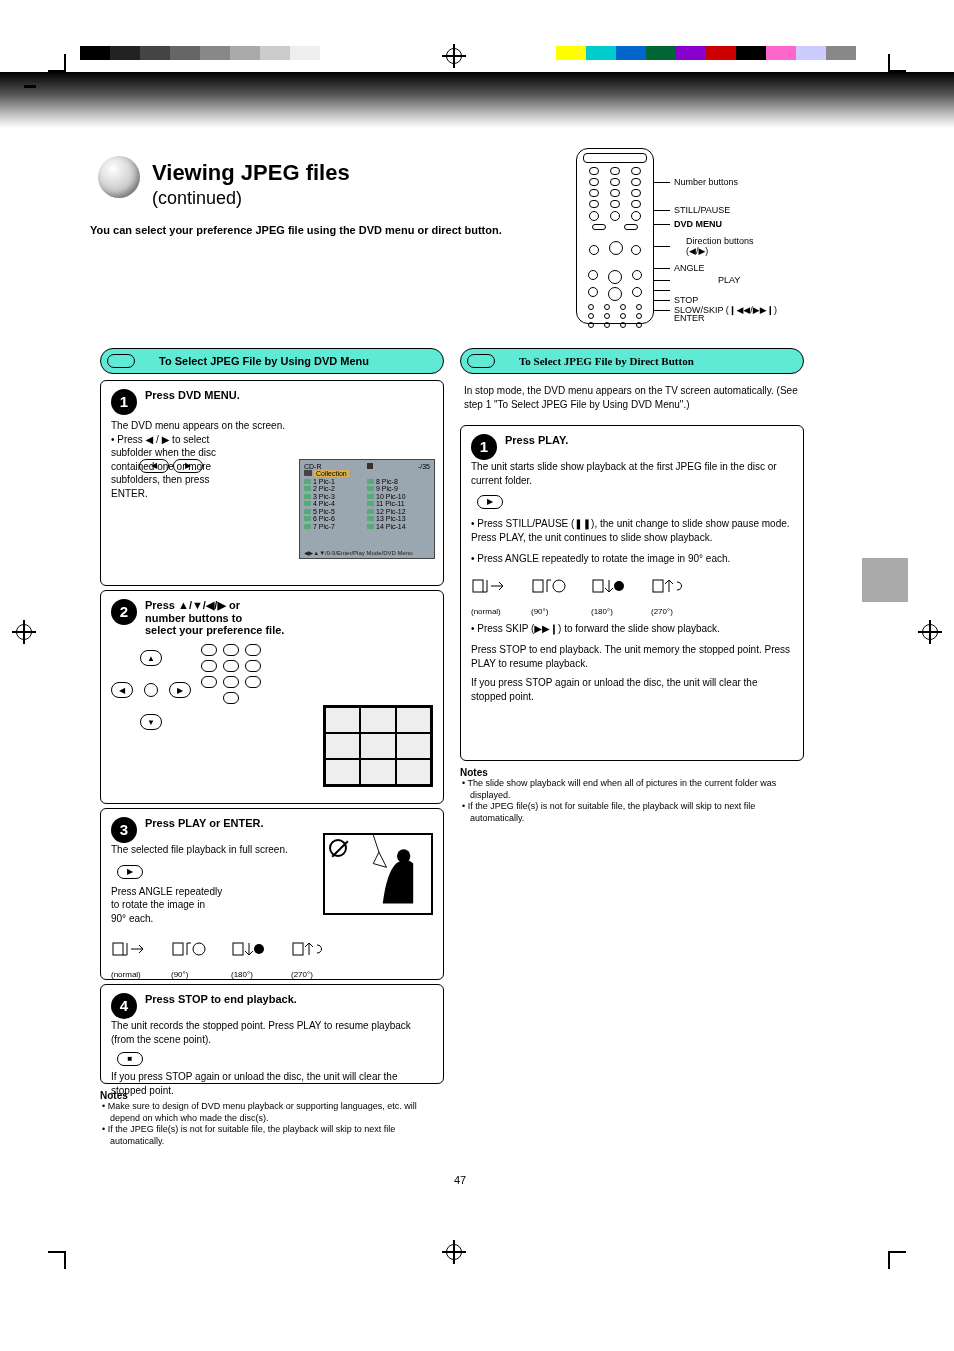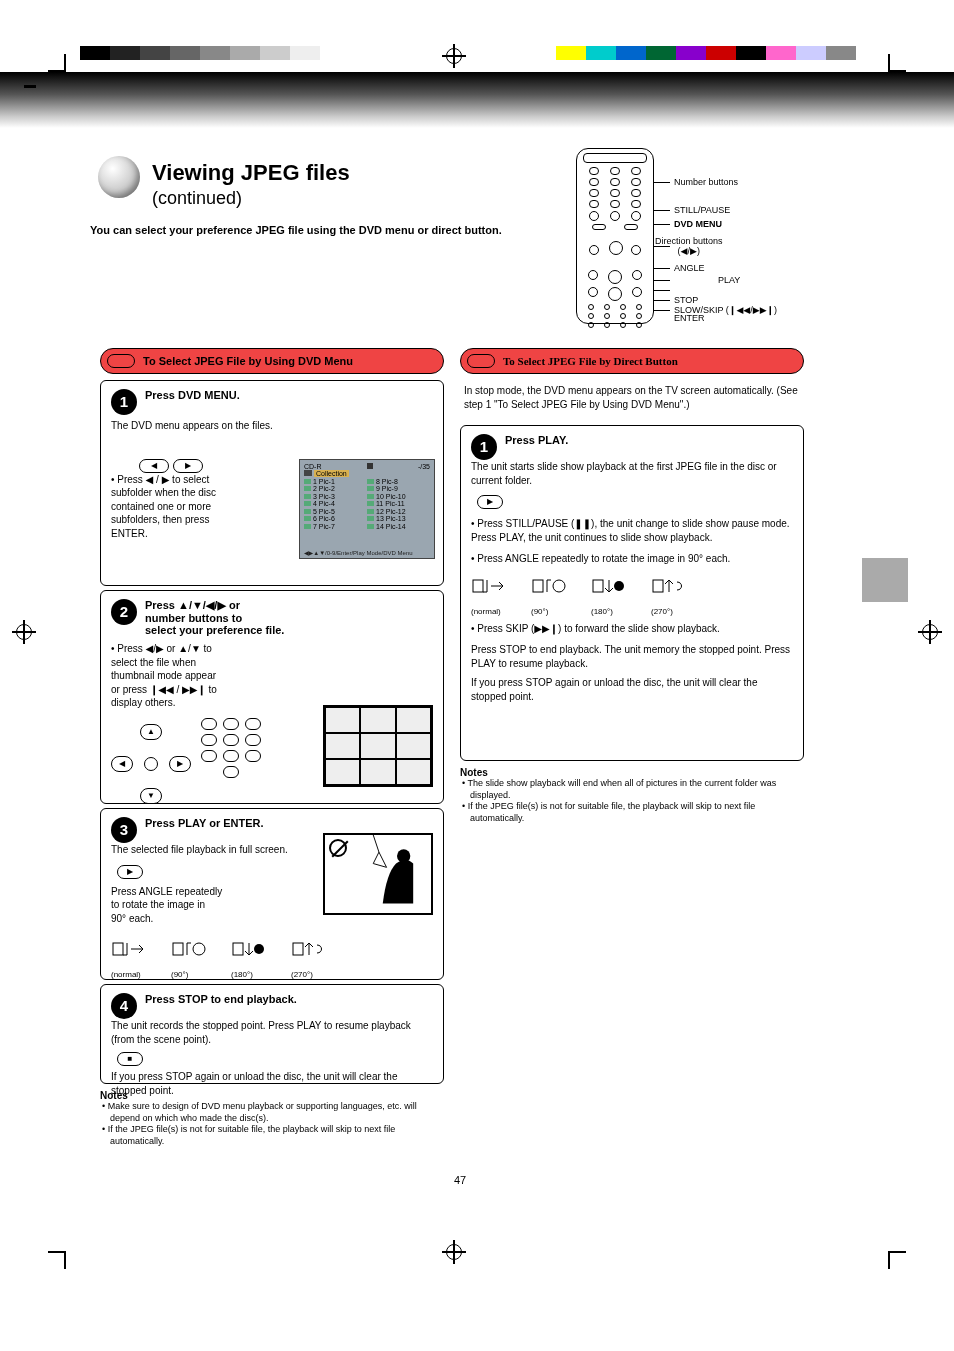--- a/index.html
+++ b/index.html
@@ -71,21 +71,21 @@
   .remote .med { width:10px; height:10px; border:1px solid #000; border-radius:50%; }
   .remote .tiny { width:6px; height:6px; border:1px solid #000; border-radius:50%; }
   .remote .bar { width:14px; height:6px; border:1px solid #000; border-radius:3px; }
 
   .remote-label { position: absolute; font-size: 9px; }
   .lead-line { position: absolute; background: #000; height: 1px; }
 
   
   .step-pill {
     position: absolute; height: 26px; border: 1px solid #000; border-radius: 13px;
-    background: #ef4444; display: flex; align-items: center;
+    background: #5eead4; display: flex; align-items: center; gap: 16px;
   }
   .step-pill .oval {
     width: 28px; height: 14px; border: 1px solid #000; border-radius: 8px;
     margin: 0 8px 0 6px;
   }
   .step-pill .label { font-size: 11px; font-weight: bold; }
 
   
   .col1 { position: absolute; left: 100px; top: 380px; width: 344px; }
   .col2 { position: absolute; left: 460px; top: 380px; width: 344px; }
@@ -294,21 +294,21 @@
     </div>
 </div>
 
 <div class="lead-line" style="left:654px; top:182px; width:16px;"></div>
 <div class="remote-label" style="left:674px; top:177px;">Number buttons</div>
 <div class="lead-line" style="left:654px; top:210px; width:16px;"></div>
 <div class="remote-label" style="left:674px; top:205px;">STILL/PAUSE</div>
 <div class="lead-line" style="left:654px; top:224px; width:16px;"></div>
 <div class="remote-label" style="left:674px; top:219px;font-weight:bold;">DVD MENU</div>
 <div class="lead-line" style="left:654px; top:246px; width:16px;"></div>
-<div class="remote-label" style="left:655px; top:236px;text-align:center;">
+<div class="remote-label" style="left:686px; top:236px;">
   <span>Direction buttons</span><br><span>(◀/▶)</span>
 </div>
 <div class="lead-line" style="left:654px; top:268px; width:16px;"></div>
 <div class="remote-label" style="left:674px; top:255px; margin-top:8px;">ANGLE</div>
 <div class="lead-line" style="left:654px; top:280px; width:16px;"></div>
 <div class="remote-label" style="left:674px; top:275px;padding-left:44px;">PLAY</div>
 <div class="lead-line" style="left:654px; top:290px; width:16px;"></div>
 <div class="remote-label" style="left:674px; top:285px;margin-top:28px;">ENTER</div>
 <div class="lead-line" style="left:654px; top:300px; width:16px;"></div>
 <div class="remote-label" style="left:674px; top:295px;">STOP</div>
@@ -325,22 +325,22 @@
 </div>
 
 <div class="col1">
 
   <div class="box" style="height:206px;">
     <div>
       <span class="step-num step-num-lg" style="margin-bottom:4px; float:left; margin-right:8px;">1</span>
       <span class="box-title">Press DVD MENU.</span>
     </div>
     <div style="clear:both;"></div>
-    <div class="box-text">The DVD menu appears on the files.</div>
-    <div class="box-text" style="margin-top:40px; width:160px;">
+    <div class="box-text">The DVD menu appears on the screen.</div>
+    <div class="box-text" style="width:160px;">
       <span>• Press ◀ / ▶ to select</span><br>
       <span>subfolder when the disc</span><br>
       <span>contained one or more</span><br>
       <span>subfolders, then press</span><br>
       <span>ENTER.</span>
     </div>
     <div style="position:absolute; left:36px; top:78px;">
       <span class="ibtn left"></span><span class="ibtn right"></span>
     </div>
     <div class="osd">
@@ -419,27 +419,20 @@
   <div class="box" style="height:214px;">
     <div>
       <span class="step-num step-num-lg" style="float:left; margin-right:8px;">2</span>
       <span class="box-title">
         <span>Press ▲/▼/◀/▶ or</span><br>
         <span>number buttons to</span><br>
         <span>select your preference file.</span>
       </span>
     </div>
     <div style="clear:both;"></div>
-    <div class="box-text" style="margin-top:6px; width:200px;">
-      <span>• Press ◀/▶ or ▲/▼ to</span><br>
-      <span>select the file when</span><br>
-      <span>thumbnail mode appear</span><br>
-      <span>or press ❙◀◀ / ▶▶❙ to</span><br>
-      <span>display others.</span>
-    </div>
     <div style="display:flex; gap:10px; margin-top:8px;">
       <div class="dpad">
         <div class="db" style="left:29px; top:0;">▲</div>
         <div class="db" style="left:29px; bottom:0;">▼</div>
         <div class="db" style="left:0; top:32px;">◀</div>
         <div class="db" style="right:0; top:32px;">▶</div>
         <div style="position:absolute; left:33px; top:33px; width:14px; height:14px; border:1px solid #000; border-radius:50%;"></div>
       </div>
       <div class="num-cluster">
         <div class="nr">

